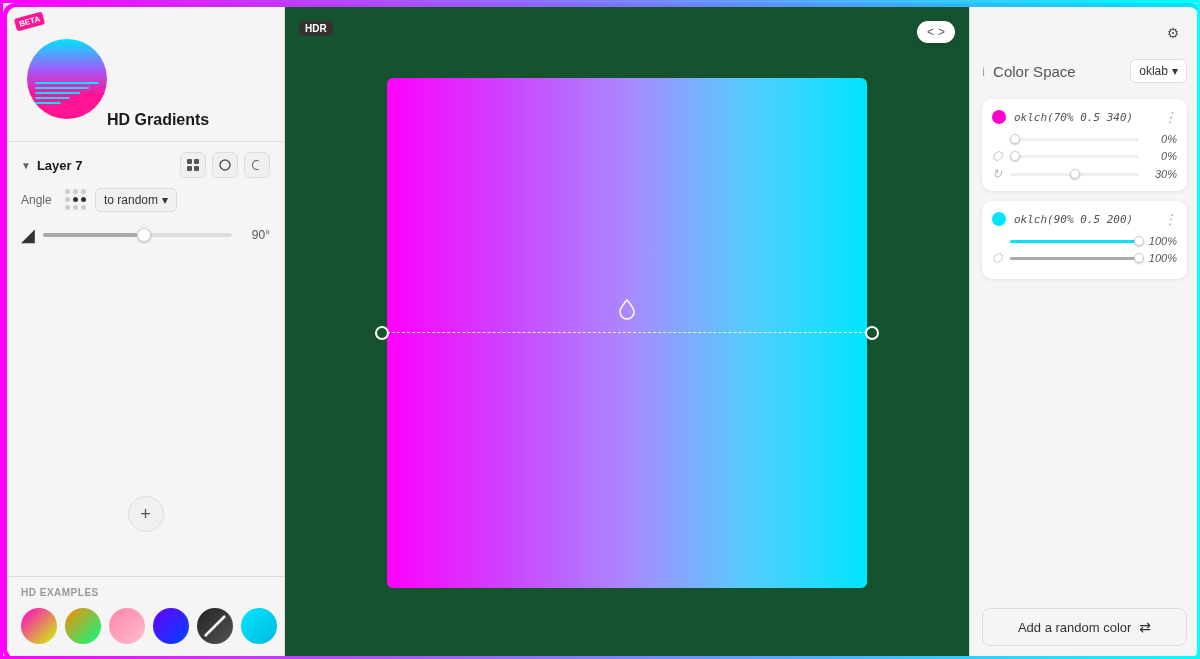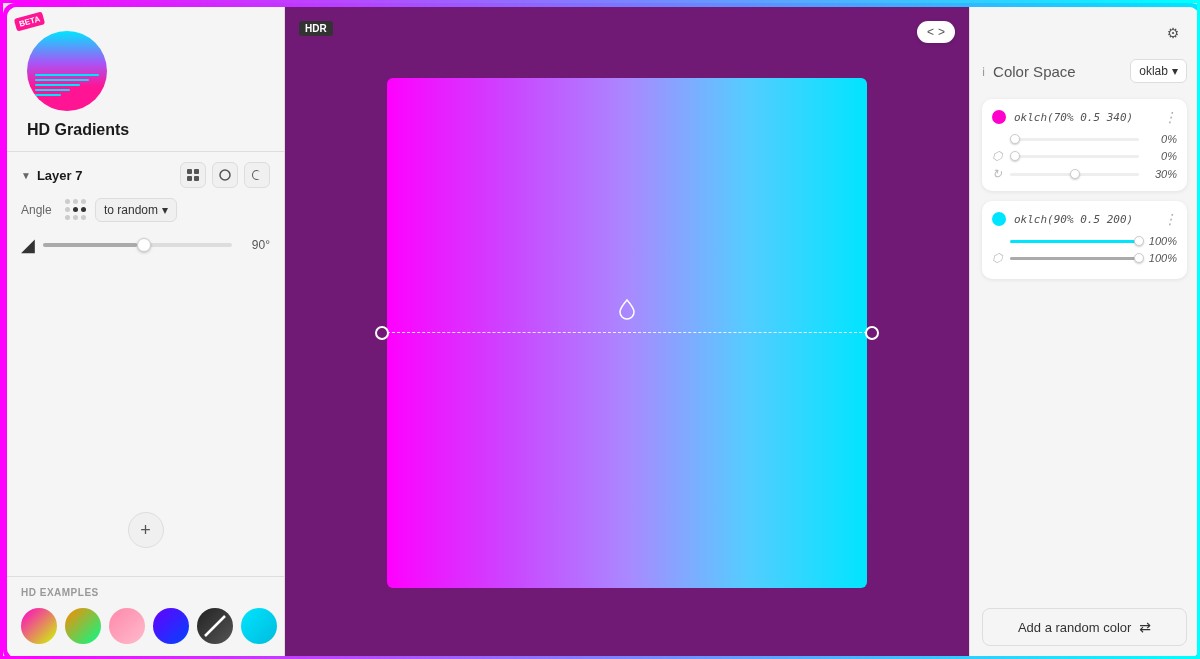--- a/index.html
+++ b/index.html
@@ -35,23 +35,23 @@
       width: 278px;
       background: #f5f5f5;
       display: flex;
       flex-direction: column;
       border-right: 1px solid #ddd;
       flex-shrink: 0;
     }
 
     .logo-section {
       display: flex;
-      flex-direction: column;
-      align-items: flex-start;
-      padding: 24px 20px 12px;
+      flex-direction: row;
+      align-items: flex-end;
+      padding: 32px 20px 12px;
     }
 
     .logo-circle {
       width: 80px;
       height: 80px;
       border-radius: 50%;
       overflow: hidden;
       margin-bottom: 10px;
       background: linear-gradient(180deg, #00e5ff 0%, #a855f7 40%, #ff1493 70%, #ff1493 100%);
       display: flex;
@@ -252,20 +252,21 @@
       font-size: 18px;
       color: #555;
       margin: auto;
       margin-top: auto;
       margin-bottom: 14px;
     }
 
     .examples-section {
       padding: 10px 14px 14px;
       border-top: 1px solid #ddd;
+      margin-top: 16px;
     }
 
     .examples-label {
       font-size: 10px;
       font-weight: 600;
       color: #999;
       letter-spacing: 0.5px;
       margin-bottom: 10px;
     }
 
@@ -279,21 +280,21 @@
       width: 36px;
       height: 36px;
       border-radius: 50%;
       cursor: pointer;
       flex-shrink: 0;
     }
 
     
     .center-panel {
       flex: 1;
-      background: #701a75;
+      background: #14532d;
       display: flex;
       align-items: center;
       justify-content: center;
       position: relative;
     }
 
     .hdr-badge {
       position: absolute;
       top: 14px;
       left: 14px;

